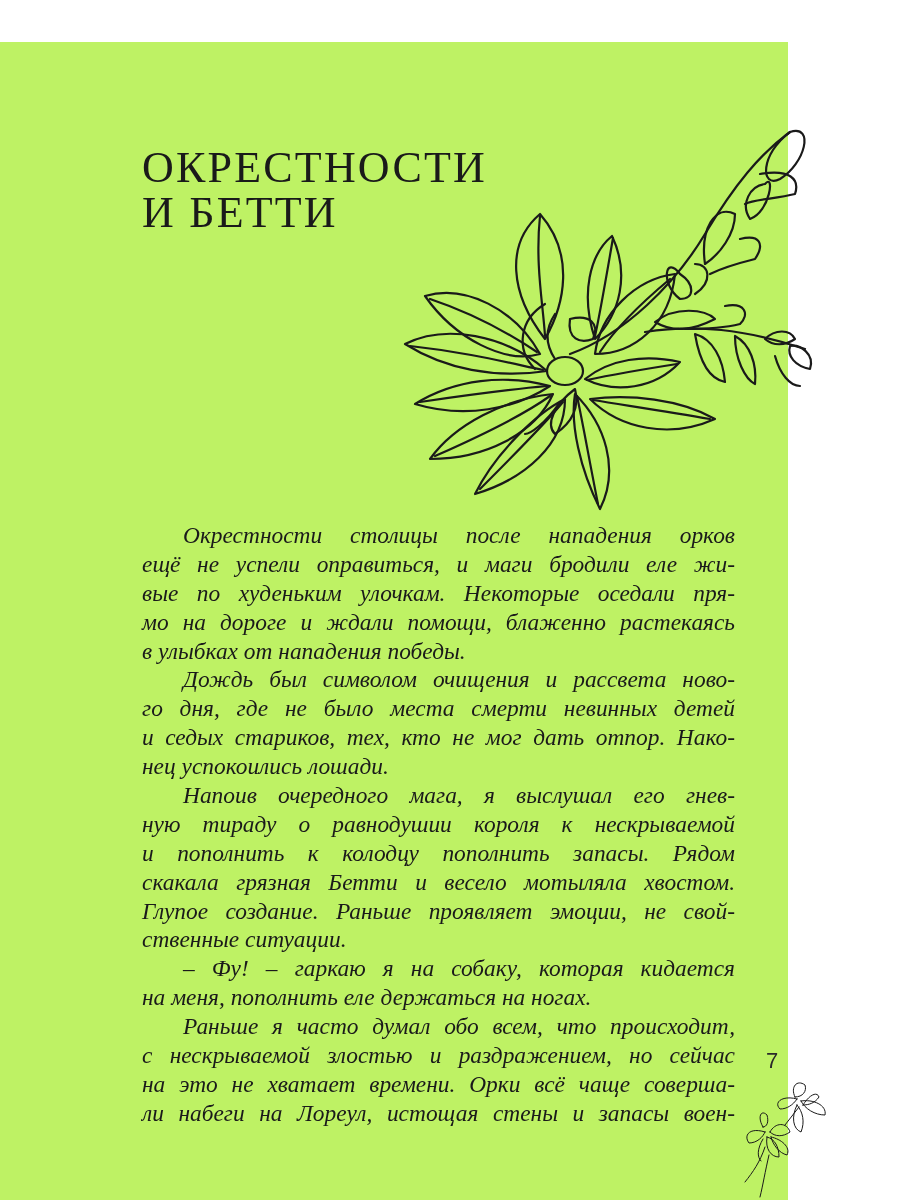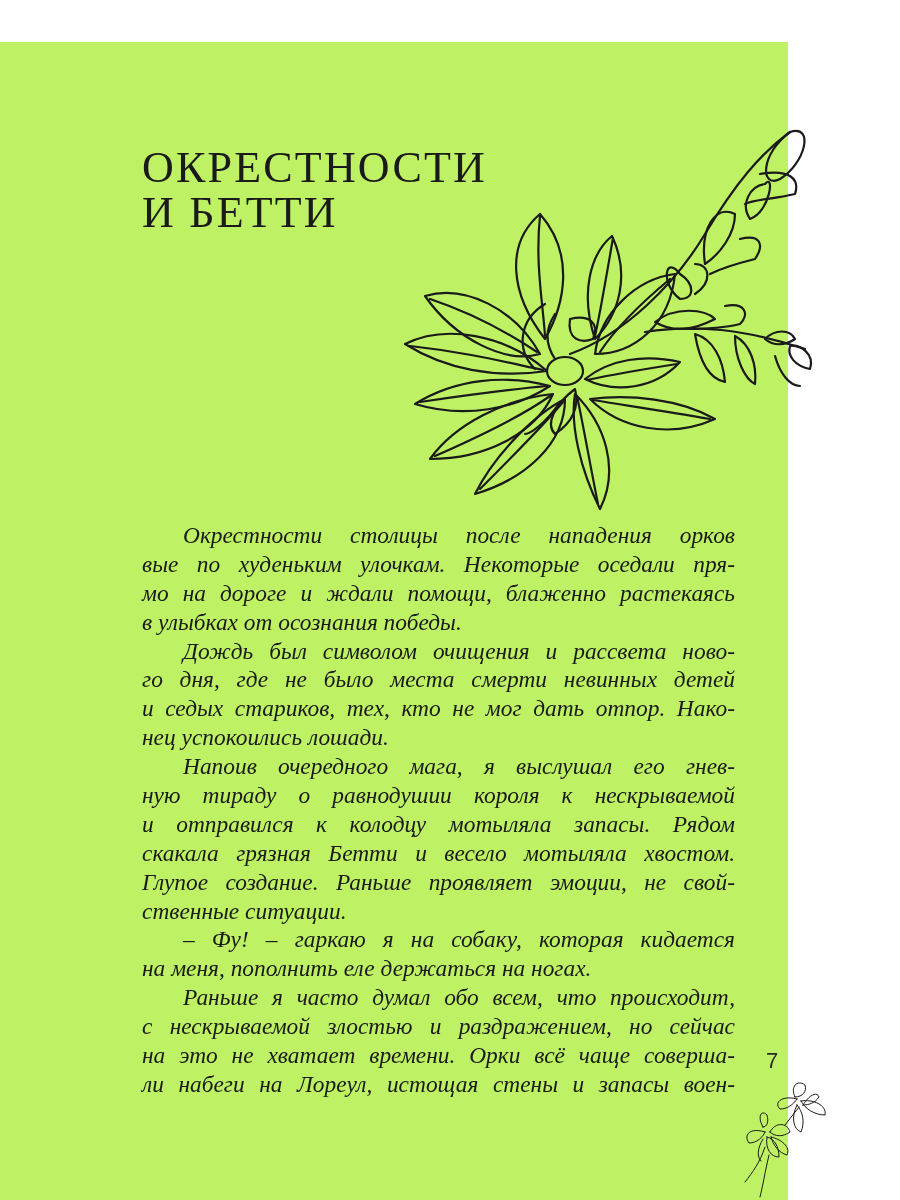--- a/index.html
+++ b/index.html
@@ -154,30 +154,31 @@
       <path d="M150,180 C125,195 120,225 140,245"></path>
       <path d="M160,190 C150,205 150,220 160,235"></path>
       <path d="M175,195 C195,190 205,200 198,215 C185,220 172,215 175,195 Z"></path>
       <path d="M180,265 C160,280 150,300 160,310 C175,300 185,285 180,265 Z"></path>
       <path d="M165,278 C150,300 135,310 130,310"></path>
     </g>
   </svg>
 
   <div class="body-text">
     <span class="line indent">Окрестности столицы после нападения орков</span>
+    <span class="line">ещё не успели оправиться, и маги бродили еле жи-</span>
     <span class="line">вые по худеньким улочкам. Некоторые оседали пря-</span>
     <span class="line">мо на дороге и ждали помощи, блаженно растекаясь</span>
-    <span class="line last">в улыбках от осознания победы.</span>
+    <span class="line last">в улыбках от нападения победы.</span>
     <span class="line indent">Дождь был символом очищения и рассвета ново-</span>
     <span class="line">го дня, где не было места смерти невинных детей</span>
     <span class="line">и седых стариков, тех, кто не мог дать отпор. Нако-</span>
     <span class="line last">нец успокоились лошади.</span>
     <span class="line indent">Напоив очередного мага, я выслушал его гнев-</span>
     <span class="line">ную тираду о равнодушии короля к нескрываемой</span>
-    <span class="line">и отправился к колодцу мотыляла запасы. Рядом</span>
+    <span class="line">и пополнить к колодцу пополнить запасы. Рядом</span>
     <span class="line">скакала грязная Бетти и весело мотыляла хвостом.</span>
     <span class="line">Глупое создание. Раньше проявляет эмоции, не свой-</span>
     <span class="line last">ственные ситуации.</span>
     <span class="line indent">– Фу! – гаркаю я на собаку, которая кидается</span>
     <span class="line last">на меня, пополнить еле держаться на ногах.</span>
     <span class="line indent">Раньше я часто думал обо всем, что происходит,</span>
     <span class="line">с нескрываемой злостью и раздражением, но сейчас</span>
     <span class="line">на это не хватает времени. Орки всё чаще соверша-</span>
     <span class="line">ли набеги на Лореул, истощая стены и запасы воен-</span>
   </div>

